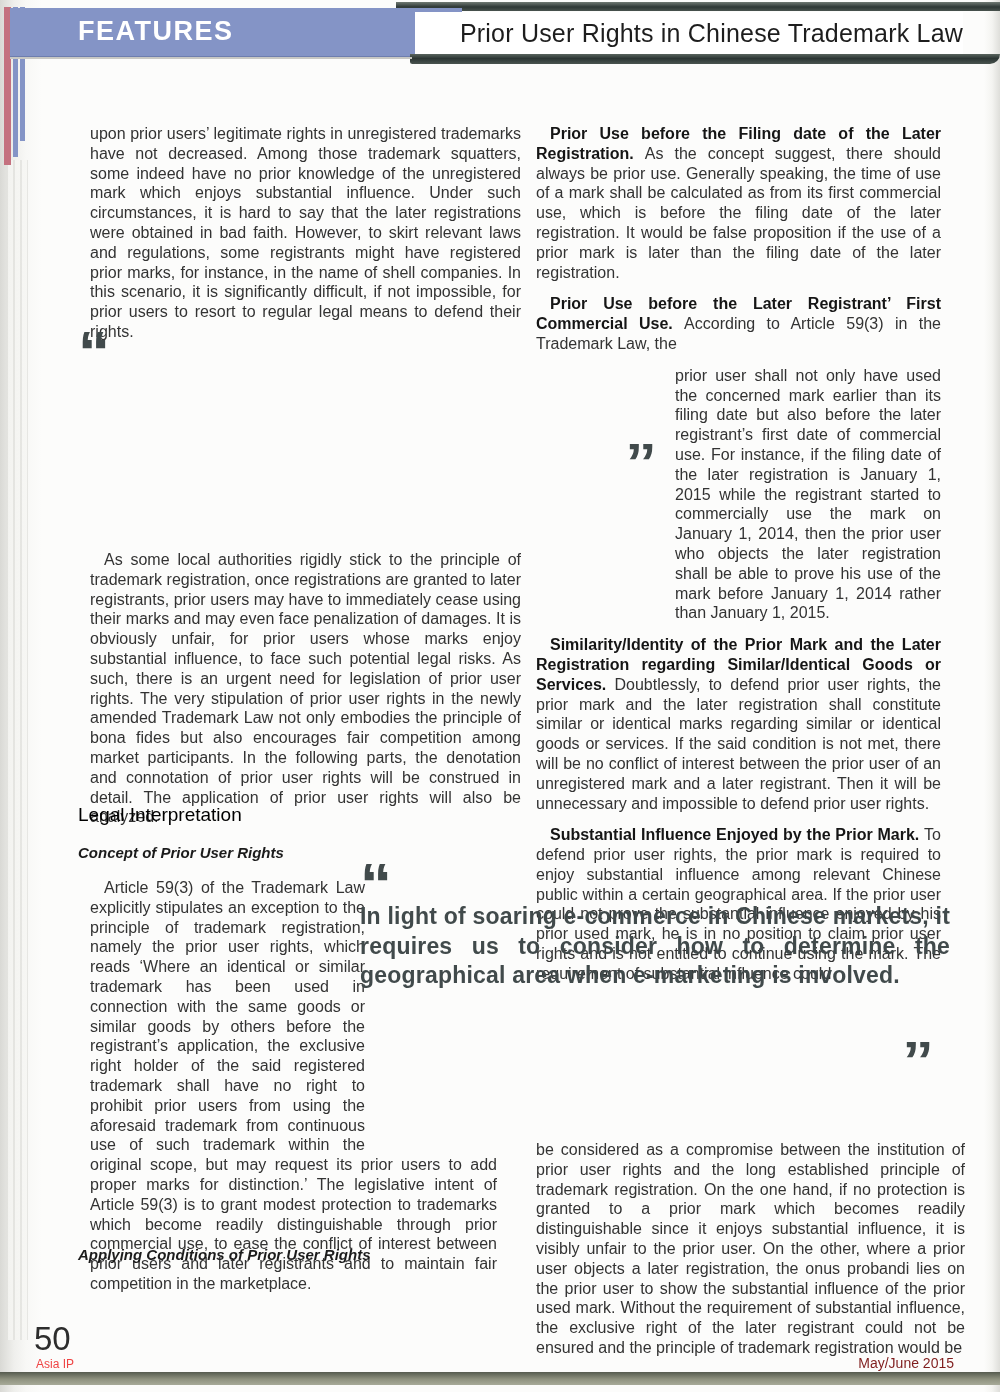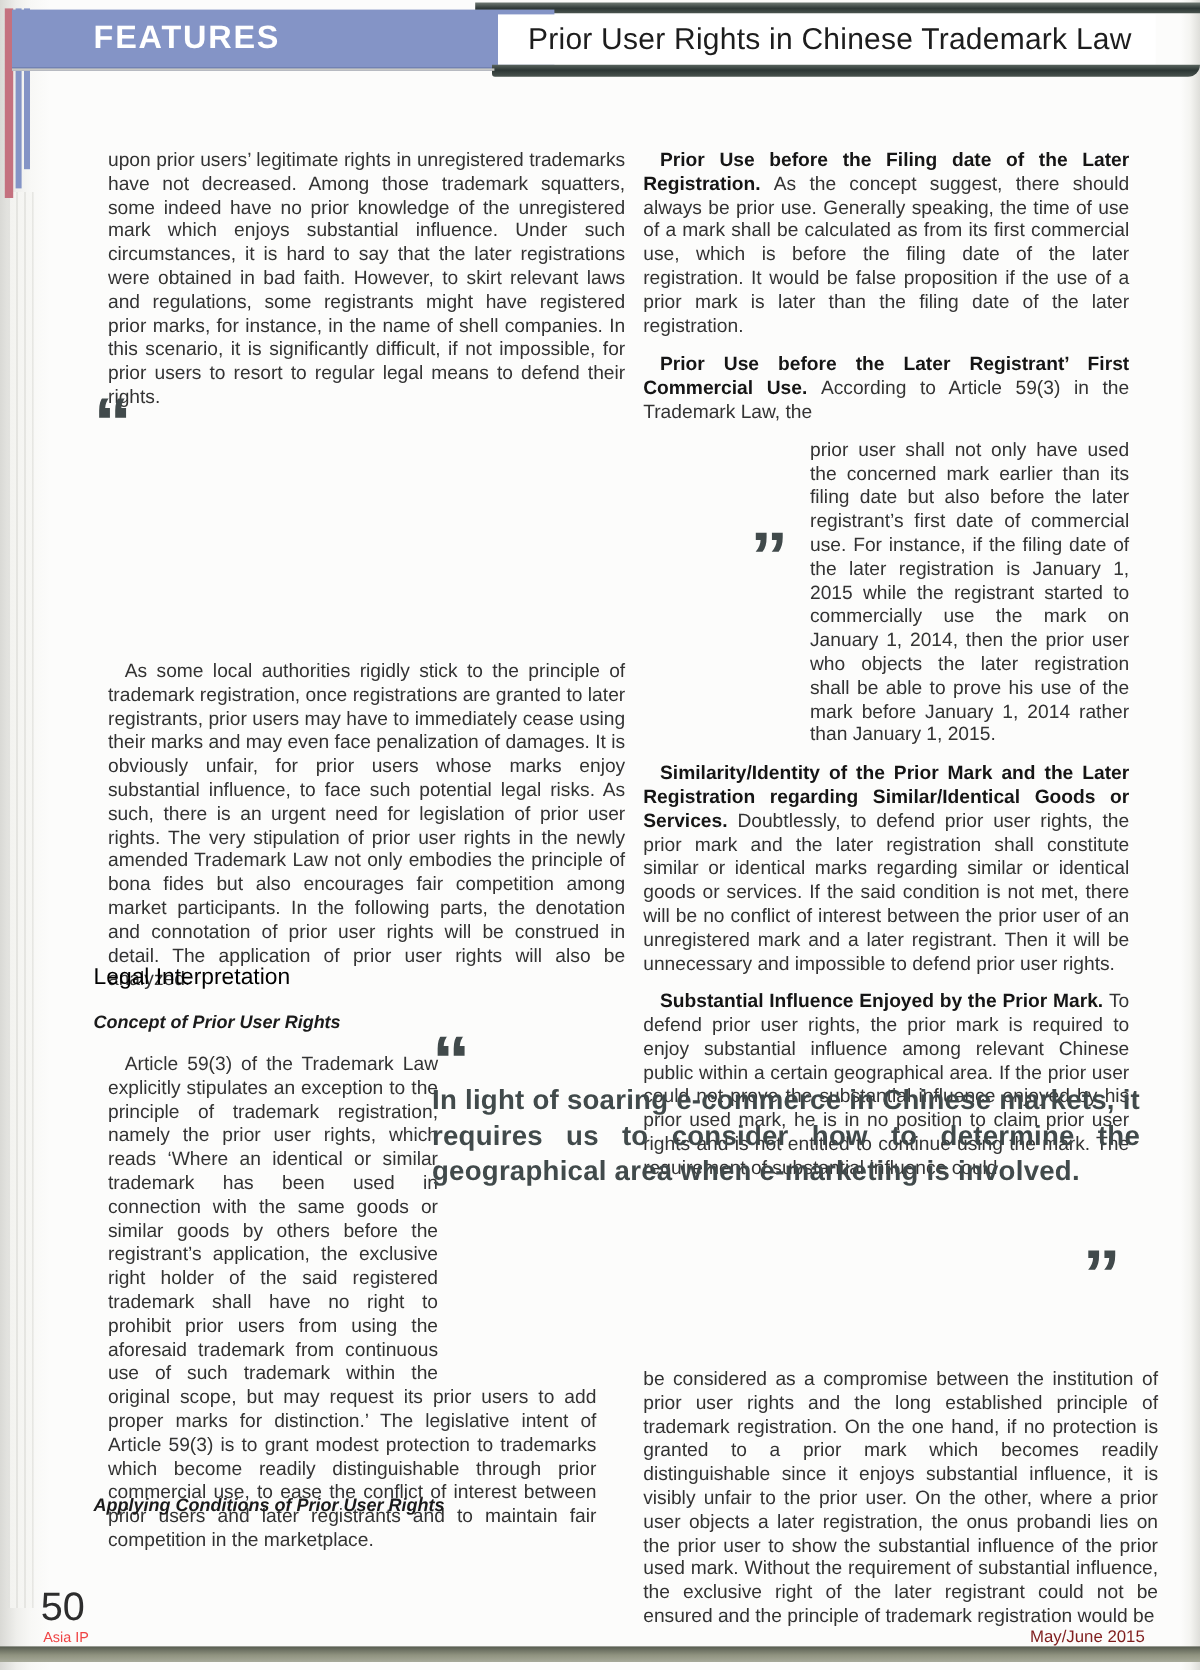--- a/index.html
+++ b/index.html
@@ -22,21 +22,21 @@
   
   .topbar{position:absolute;left:396px;top:2px;width:604px;height:9px;
     background:linear-gradient(180deg,#707a74 0,#2e3836 55%,#49534e 100%);
     border-radius:0 0 0 3px;}
   .blueband{position:absolute;left:10px;top:8px;width:452px;height:48px;
     background:var(--band_blue,#8494c6);border-bottom:3px solid #6e7fae;
     border-bottom:3px solid #6e7eae;}
   .features-label{position:absolute;left:78px;top:16px;
     font-size:27px;font-weight:bold;letter-spacing:1.5px;color:#fff;}
   .title-panel{position:absolute;left:415px;top:12px;width:548px;height:42px;
-    background:#fff;display:flex;align-items:center;justify-content:flex-start;
+    background:#fff;display:flex;align-items:center;justify-content:flex-end;
     padding-left:25px;box-sizing:border-box;}
   .title-panel .t{font-size:25px;color:#1d1d1d;letter-spacing:.2px;white-space:nowrap;}
   .underbar{position:absolute;left:410px;top:54px;width:590px;height:10px;
     background:linear-gradient(180deg,#59645e 0,#2c3634 45%,#4a544f 100%);
     border-radius:0 0 12px 3px;}
   .underline-thin{position:absolute;left:10px;top:57px;width:402px;height:2px;background:#c8c8c4;}
   
   .bp{font-size:16px;line-height:19.8px;text-align:justify;margin:12px;color:#333;}
   .lead{font-weight:bold;color:#151515;}
   .ind{text-indent:14px;}

